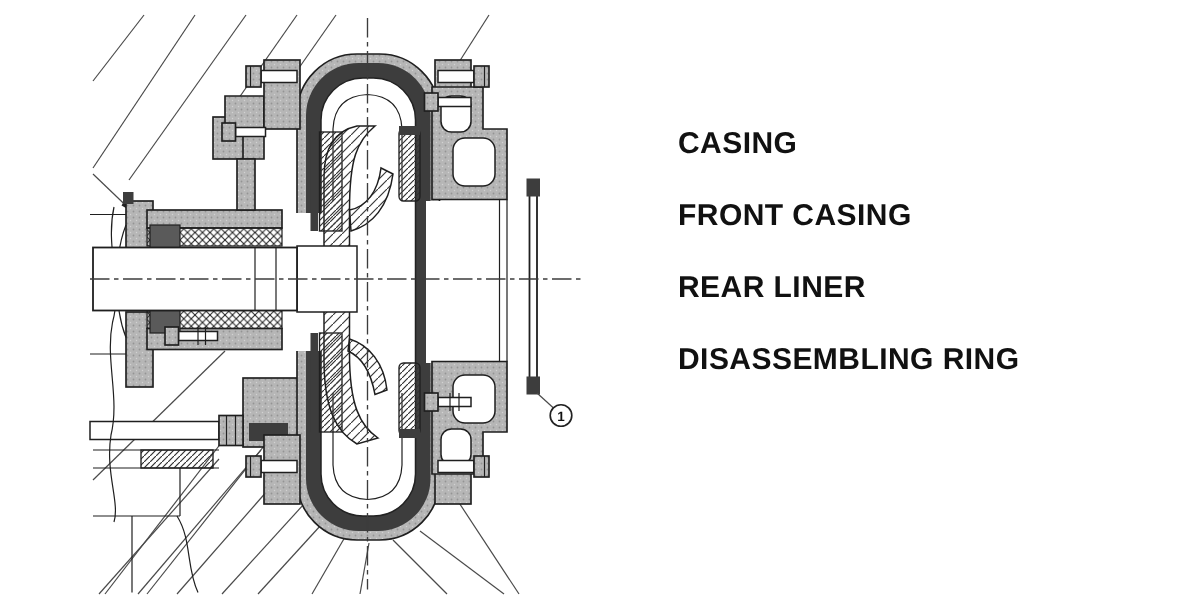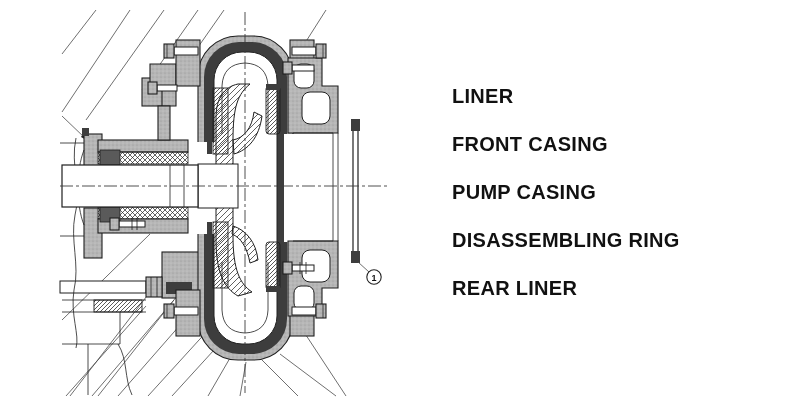--- a/index.html
+++ b/index.html
@@ -237,19 +237,18 @@
       <text class="balloon-text" x="374" y="280.5" text-anchor="middle">1</text>
     </g>
 
     <g>
       <line class="cl" x1="245" y1="12" x2="245" y2="393"></line>
       <line class="cl" x1="60" y1="186" x2="390" y2="186"></line>
     </g>
   </svg>
 
   <div class="labels">
-    <div class="label">LINER</div>
+    <div class="label">CASING</div>
     <div class="label">FRONT CASING</div>
-    <div class="label">PUMP CASING</div>
+    <div class="label">REAR LINER</div>
     <div class="label">DISASSEMBLING RING</div>
-    <div class="label">REAR LINER</div>
   </div>
 </div>
 
 </body></html>

